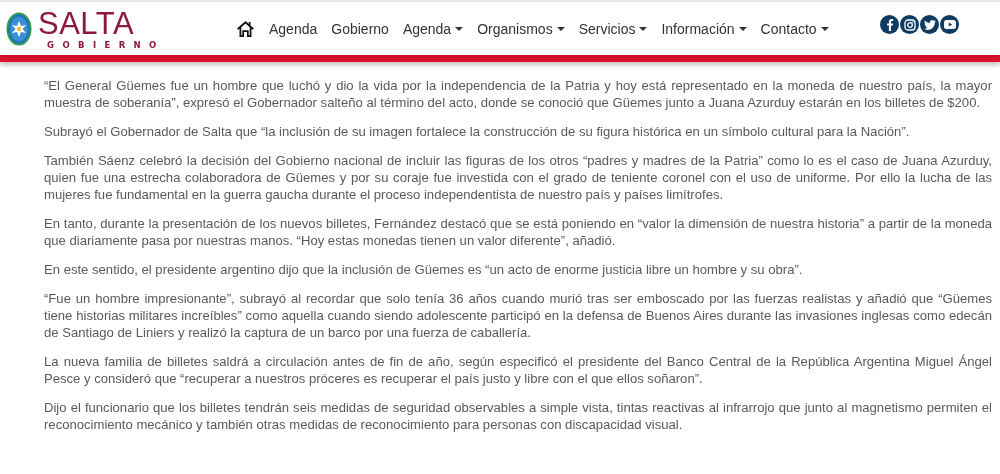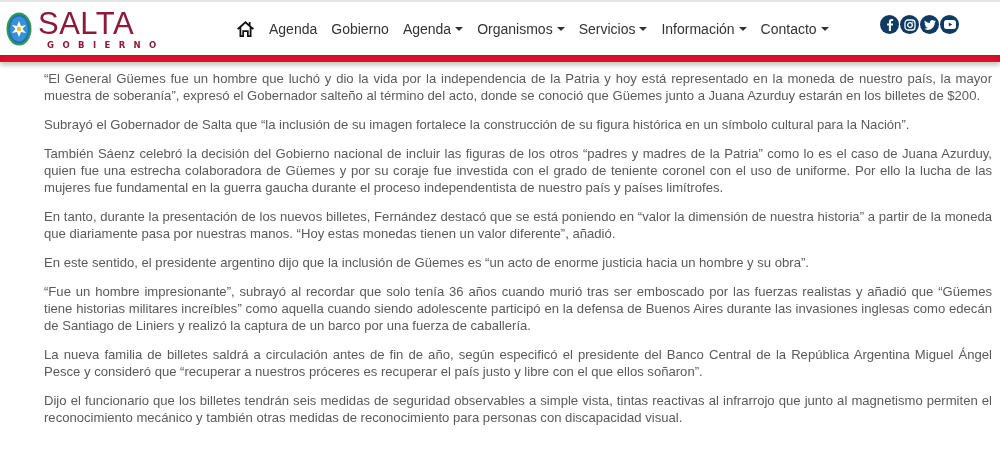--- a/index.html
+++ b/index.html
@@ -41,21 +41,21 @@
     position: absolute; left: 0; top: 55px; width: 1000px; height: 7px;
     background: linear-gradient(#c8102e, #e1102b);
     box-shadow: 0 3px 5px rgba(0,0,0,0.25);
   }
 
   .content { position: absolute; left: 44px; top: 62px; width: 948px; }
   .content p {
     font-family: "Liberation Sans", sans-serif; font-size: 13.1px; line-height: 17px;
     color: #5a5a5a; text-align: justify; margin-bottom: 12px;
   }
-  .content p.first { margin-top: 8px; }
+  .content p.first { margin-top: 15px; }
 </style>
 </head>
 <body>
 
 <header class="header">
   <div class="logo">
     <svg class="logo-emblem" viewBox="0 0 26 34">
       <ellipse cx="13" cy="17" rx="12.5" ry="16.5" fill="#2f9b57"></ellipse>
       <ellipse cx="13" cy="17" rx="10.5" ry="14.5" fill="#1f6fb8"></ellipse>
       <ellipse cx="13" cy="17" rx="9" ry="12.5" fill="#3a8fd6"></ellipse>
@@ -131,17 +131,17 @@
   </div>
 </header>
 
 <div class="redbar"></div>
 
 <main class="content">
   <p class="first">“El General Güemes fue un hombre que luchó y dio la vida por la independencia de la Patria y hoy está representado en la moneda de nuestro país, la mayor muestra de soberanía”, expresó el Gobernador salteño al término del acto, donde se conoció que Güemes junto a Juana Azurduy estarán en los billetes de $200.</p>
   <p>Subrayó el Gobernador de Salta que “la inclusión de su imagen fortalece la construcción de su figura histórica en un símbolo cultural para la Nación”.</p>
   <p>También Sáenz celebró la decisión del Gobierno nacional de incluir las figuras de los otros “padres y madres de la Patria” como lo es el caso de Juana Azurduy, quien fue una estrecha colaboradora de Güemes y por su coraje fue investida con el grado de teniente coronel con el uso de uniforme. Por ello la lucha de las mujeres fue fundamental en la guerra gaucha durante el proceso independentista de nuestro país y países limítrofes.</p>
   <p>En tanto, durante la presentación de los nuevos billetes, Fernández destacó que se está poniendo en “valor la dimensión de nuestra historia” a partir de la moneda que diariamente pasa por nuestras manos. “Hoy estas monedas tienen un valor diferente”, añadió.</p>
-  <p>En este sentido, el presidente argentino dijo que la inclusión de Güemes es “un acto de enorme justicia hacia un hombre y su obra”.</p>
+  <p>En este sentido, el presidente argentino dijo que la inclusión de Güemes es “un acto de enorme justicia libre un hombre y su obra”.</p>
   <p>“Fue un hombre impresionante”, subrayó al recordar que solo tenía 36 años cuando murió tras ser emboscado por las fuerzas realistas y añadió que “Güemes tiene historias militares increíbles” como aquella cuando siendo adolescente participó en la defensa de Buenos Aires durante las invasiones inglesas como edecán de Santiago de Liniers y realizó la captura de un barco por una fuerza de caballería.</p>
   <p>La nueva familia de billetes saldrá a circulación antes de fin de año, según especificó el presidente del Banco Central de la República Argentina Miguel Ángel Pesce y consideró que “recuperar a nuestros próceres es recuperar el país justo y libre con el que ellos soñaron”.</p>
   <p>Dijo el funcionario que los billetes tendrán seis medidas de seguridad observables a simple vista, tintas reactivas al infrarrojo que junto al magnetismo permiten el reconocimiento mecánico y también otras medidas de reconocimiento para personas con discapacidad visual.</p>
 </main>
 
 </body></html>

